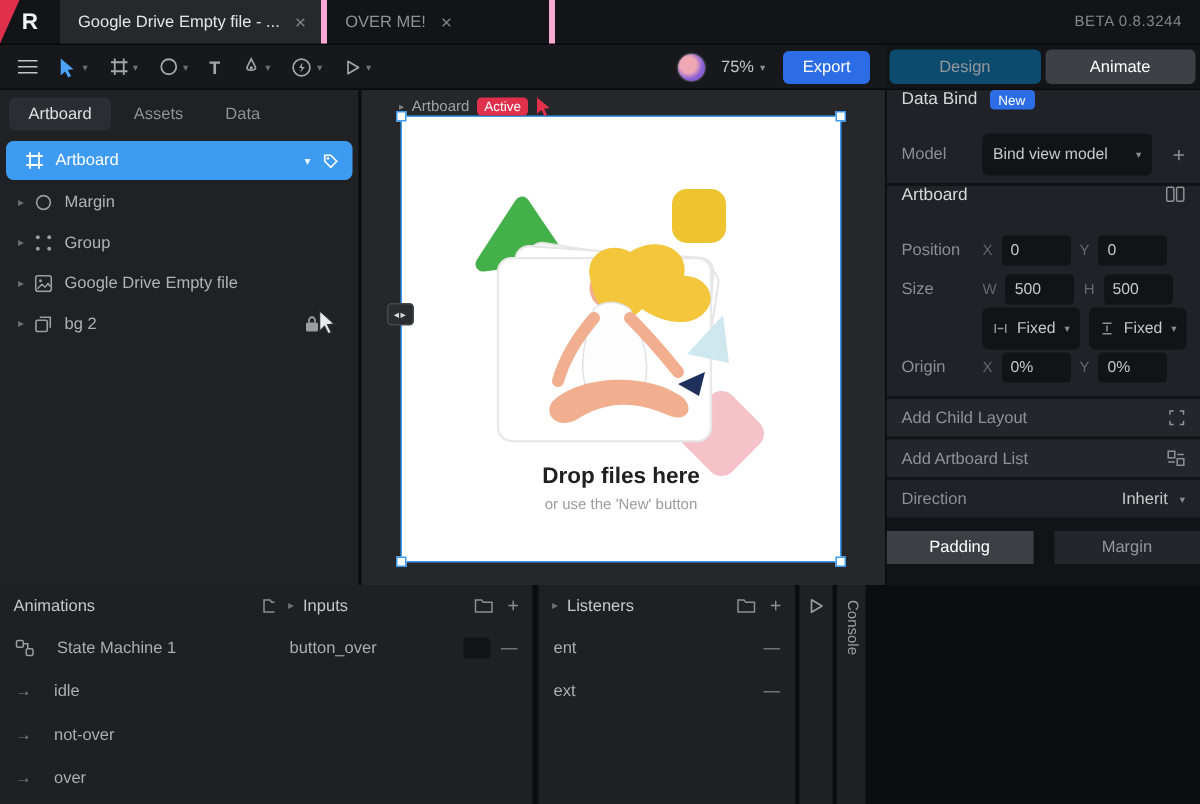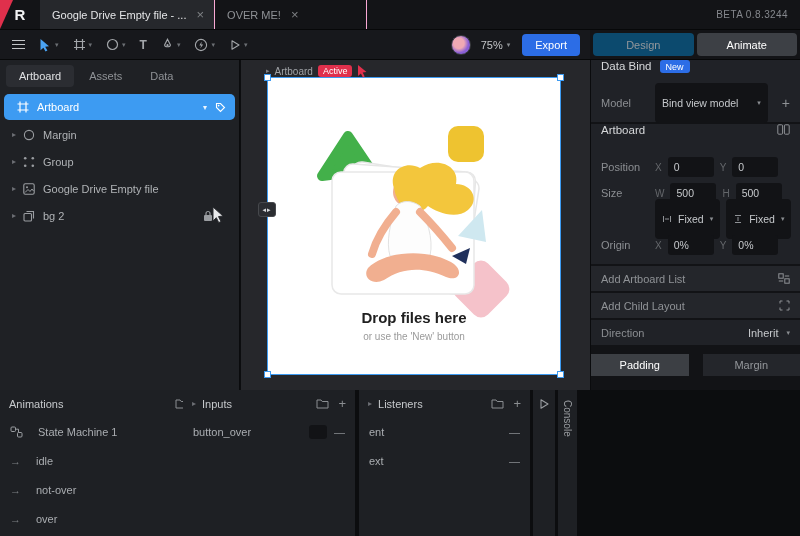--- a/index.html
+++ b/index.html
@@ -5,21 +5,21 @@
   *{box-sizing:border-box;margin:0;padding:0}
   html,body{background:#000}
   .app{position:relative;width:800px;height:536px;background:#0c0d0f;font-family:"Liberation Sans",sans-serif;overflow:hidden;color:#c9cbce}
   svg{display:block}
 
   
   .topbar{position:absolute;top:0;left:0;right:0;height:30px;background:#131417;display:flex;align-items:stretch;border-bottom:1px solid #070809}
   .logo{position:relative;width:40px;display:flex;align-items:center;justify-content:center;flex:none}
   .logo-red{position:absolute;left:0;top:0;width:0;height:0;border-top:29px solid #e0304c;border-right:13px solid transparent}
   .logo-r{position:relative;color:#f2f3f4;font-weight:700;font-size:15px}
-  .tab{display:flex;align-items:center;justify-content:flex-start;gap:10px;padding:0 10px 0 12px;font-size:11px;color:#8f9296;border-right:1px solid #f9a8d4;min-width:152px}
+  .tab{display:flex;align-items:center;justify-content:flex-start;gap:10px;padding:0 10px 0 12px;font-size:11px;color:#8f9296;border-right:4px solid #f9a8d4;min-width:152px}
   .tab.active{background:#26282c;color:#e4e5e7}
   .tab .close{color:#7e8184;font-size:13px;line-height:1}
   .beta{margin-left:auto;align-self:center;padding-right:12px;font-size:10px;color:#85888d;letter-spacing:.4px}
 
   
   .toolbar{position:absolute;top:30px;left:0;right:0;height:30px;background:#17181c;display:flex;align-items:center;border-bottom:1px solid #070809}
   .menu-icon{width:13px;display:flex;flex-direction:column;gap:2.5px;margin-left:12px}
   .menu-icon i{height:1.5px;background:#c3c5c8;display:block}
   .tool{display:flex;align-items:center;gap:3px;margin-left:14px;color:#a3a6aa}
   .tool .chev{font-size:7px;color:#6c6f74}
@@ -65,21 +65,21 @@
   .right{position:absolute;top:60px;left:590px;width:210px;height:330px;background:#121316;overflow:hidden;border-left:1px solid #0a0b0d}
   .sec{background:#202227;margin-bottom:2px;padding:0 10px 6px}
   .sec-head{height:30px;display:flex;align-items:flex-start;font-size:11.5px;color:#d6d8da;gap:8px}
   .sec-head .sp{margin-left:auto}
   .badge-new{background:#2c6de6;color:#fff;font-size:9px;padding:1.5px 6px;border-radius:3px}
   .irow{display:flex;align-items:center;height:26px;gap:6px}
   .lab{width:48px;font-size:11px;color:#8b8e92;flex:none}
   .axis{font-size:10px;color:#64676b}
   .vbox{height:20px;background:#121316;border-radius:3px;display:flex;align-items:center;padding:0 6px;font-size:10.5px;color:#c6c9cc}
   .vbox.num{width:46px}
-  .select{height:40px;background:#121316;border-radius:4px;display:flex;align-items:center;padding:0 7px;font-size:10.5px;color:#c6c9cc;gap:6px}
+  .select{height:28px;background:#121316;border-radius:4px;display:flex;align-items:center;padding:0 7px;font-size:10.5px;color:#c6c9cc;gap:6px}
   .select .chev{margin-left:auto;font-size:7px;color:#8a8d91}
   .plusbtn{margin-left:8px;color:#8f9296;font-size:14px;line-height:1}
   .btn-row{height:25px;background:#24262b;margin-bottom:2px;display:flex;align-items:center;justify-content:space-between;padding:0 10px;font-size:11px;color:#8f9296}
   .dir-row{height:25px;background:#202227;margin-bottom:9px;display:flex;align-items:center;padding:0 10px;font-size:11px}
   .dir-row .val{margin-left:auto;color:#c6c9cc;display:flex;align-items:center;gap:8px}
   .pm{display:flex;gap:14px;height:22px;margin-bottom:20px}
   .pm-tab{flex:1;display:flex;align-items:center;justify-content:center;font-size:11px;background:#24262b;color:#94979b}
   .pm-tab.active{background:#3c3f44;color:#fff}
   .partial{background:#202227;height:40px;padding:4px 10px;display:flex;gap:6px}
   .partial .select{flex:1;height:20px}
@@ -397,31 +397,31 @@
       <div class="irow">
         <span class="lab">Origin</span>
         <span class="axis">X</span>
         <span class="vbox num">0%</span>
         <span class="axis">Y</span>
         <span class="vbox num">0%</span>
       </div>
     </div>
 
     <div class="btn-row">
+      <span>Add Child Layout</span>
+      <svg width="11" height="11" viewBox="0 0 11 11">
+          <path d="M1 3.5V1h2.5M10 3.5V1H7.5M1 7.5V10h2.5M10 7.5V10H7.5" stroke="#8f9296" fill="none"></path>
+        </svg>
+    </div>
+    <div class="btn-row">
       <span>Add Artboard List</span>
       <svg width="12" height="11" viewBox="0 0 12 11">
           <rect x=".8" y=".8" width="4.4" height="4.4" stroke="#8f9296" fill="none"></rect>
           <rect x="6.8" y="5.8" width="4.4" height="4.4" stroke="#8f9296" fill="none"></rect>
           <path d="M6.8 3h4.4M.8 8h4.4" stroke="#8f9296"></path>
-        </svg>
-    </div>
-    <div class="btn-row">
-      <span>Add Child Layout</span>
-      <svg width="11" height="11" viewBox="0 0 11 11">
-          <path d="M1 3.5V1h2.5M10 3.5V1H7.5M1 7.5V10h2.5M10 7.5V10H7.5" stroke="#8f9296" fill="none"></path>
         </svg>
     </div>
     <div class="dir-row">
       <span class="lab" style="width:auto">Direction</span>
       <span class="val">
         <span>Inherit</span>
         <span class="chev" style="font-size:7px;color:#8a8d91">▾</span>
       </span>
     </div>
 

